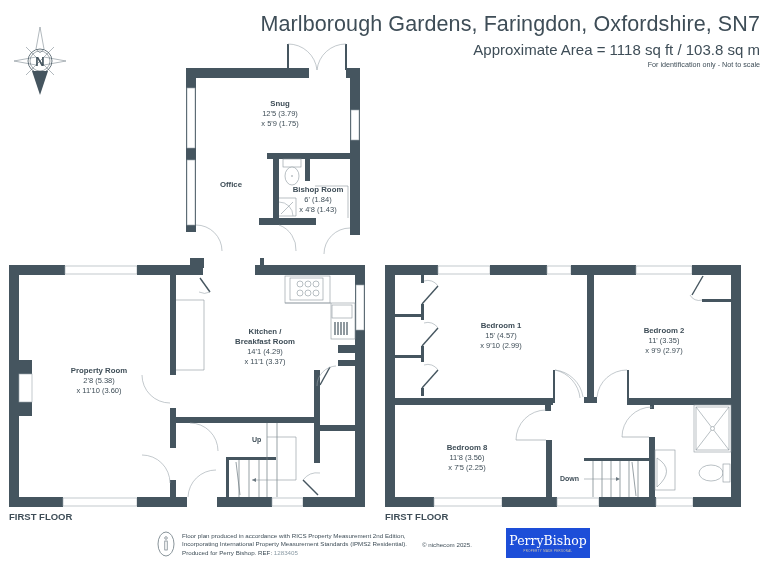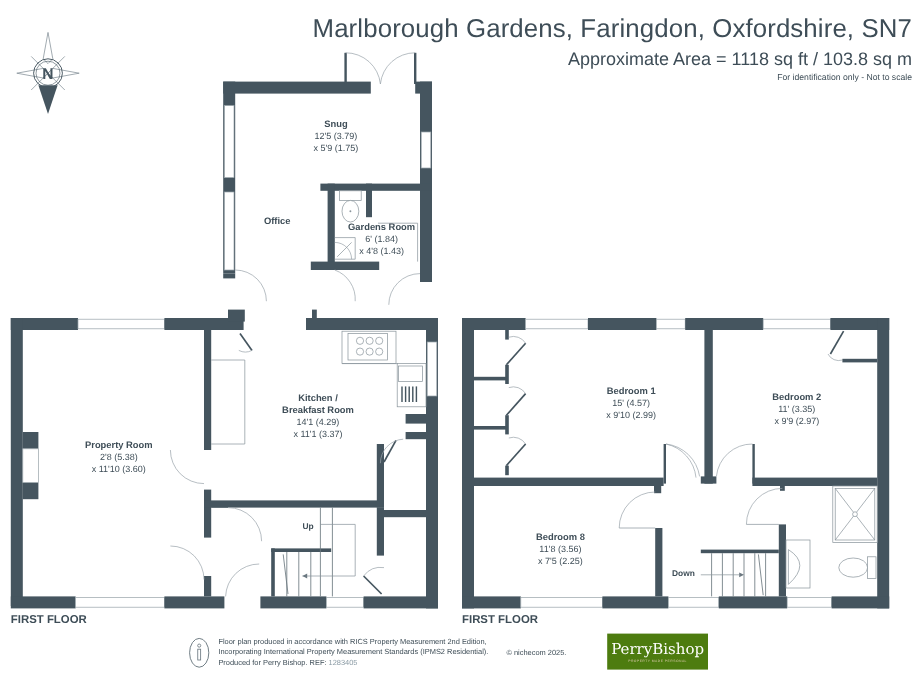--- a/index.html
+++ b/index.html
@@ -10,21 +10,21 @@
   .compass { position:absolute; left:12px; top:25px; width:56px; height:72px; }
   .plan { position:absolute; left:0; top:0; width:768px; height:576px; }
   .floor-label { position:absolute; font-size:9.5px; font-weight:bold; color:#3e4d57; }
   .room-label { position:absolute; text-align:center; font-size:7.5px; line-height:10px; color:#3e4d57; transform:translateX(-50%); white-space:nowrap; }
   .room-label .name { font-weight:bold; font-size:7.8px; }
   .stair-label { position:absolute; font-size:7px; font-weight:bold; color:#3e4d57; }
   .footer-icon { position:absolute; left:157px; top:531px; width:18px; height:26px; }
   .footer-text { position:absolute; left:182px; top:532px; font-size:6.2px; line-height:8.3px; color:#3e4d57; white-space:nowrap; }
   .footer-text .ref { color:#8a9aa4; }
   .copyright { position:absolute; left:422px; top:541px; font-size:6.2px; color:#3e4d57; white-space:nowrap; }
-  .logo { position:absolute; left:506px; top:528px; width:84px; height:30px; background:#4d7c0f; color:#fff; text-align:center; }
+  .logo { position:absolute; left:506px; top:528px; width:84px; height:30px; background:#1d4ed8; color:#fff; text-align:center; }
   .logo .brand { font-family:"DejaVu Serif", serif; font-size:12.5px; line-height:15px; margin-top:5px; }
   .logo .tag { font-size:2.8px; letter-spacing:0.4px; color:#d8c9a8; margin-top:1px; }
 </style>
 </head>
 <body>
 
 <div class="title">Marlborough Gardens, Faringdon, Oxfordshire, SN7</div>
 <div class="area">Approximate Area = 1118 sq ft / 103.8 sq m</div>
 <div class="disclaimer">For identification only - Not to scale</div>
 
@@ -265,38 +265,38 @@
 
 <div class="room-label" style="left:280px; top:99px;">
   <div class="name">Snug</div>
   <div>12'5 (3.79)</div>
   <div>x 5'9 (1.75)</div>
 </div>
 <div class="room-label" style="left:231px; top:180px;">
   <div class="name">Office</div>
 </div>
 <div class="room-label" style="left:318px; top:185px;">
-  <div class="name">Gardens Room</div>
+  <div class="name">Bishop Room</div>
   <div>6' (1.84)</div>
   <div>x 4'8 (1.43)</div>
 </div>
 <div class="room-label" style="left:99px; top:366px;">
   <div class="name">Property Room</div>
   <div>2'8 (5.38)</div>
   <div>x 11'10 (3.60)</div>
 </div>
 <div class="room-label" style="left:265px; top:327px;">
   <div class="name">Kitchen /</div>
   <div class="name">Breakfast Room</div>
   <div>14'1 (4.29)</div>
   <div>x 11'1 (3.37)</div>
 </div>
 <div class="stair-label" style="left:252px; top:436px;">Up</div>
 
-<div class="room-label" style="left:501px; top:321px;margin-left:25px;">
+<div class="room-label" style="left:501px; top:321px;">
   <div class="name">Bedroom 1</div>
   <div>15' (4.57)</div>
   <div>x 9'10 (2.99)</div>
 </div>
 <div class="room-label" style="left:664px; top:326px;">
   <div class="name">Bedroom 2</div>
   <div>11' (3.35)</div>
   <div>x 9'9 (2.97)</div>
 </div>
 <div class="room-label" style="left:467px; top:443px;">

